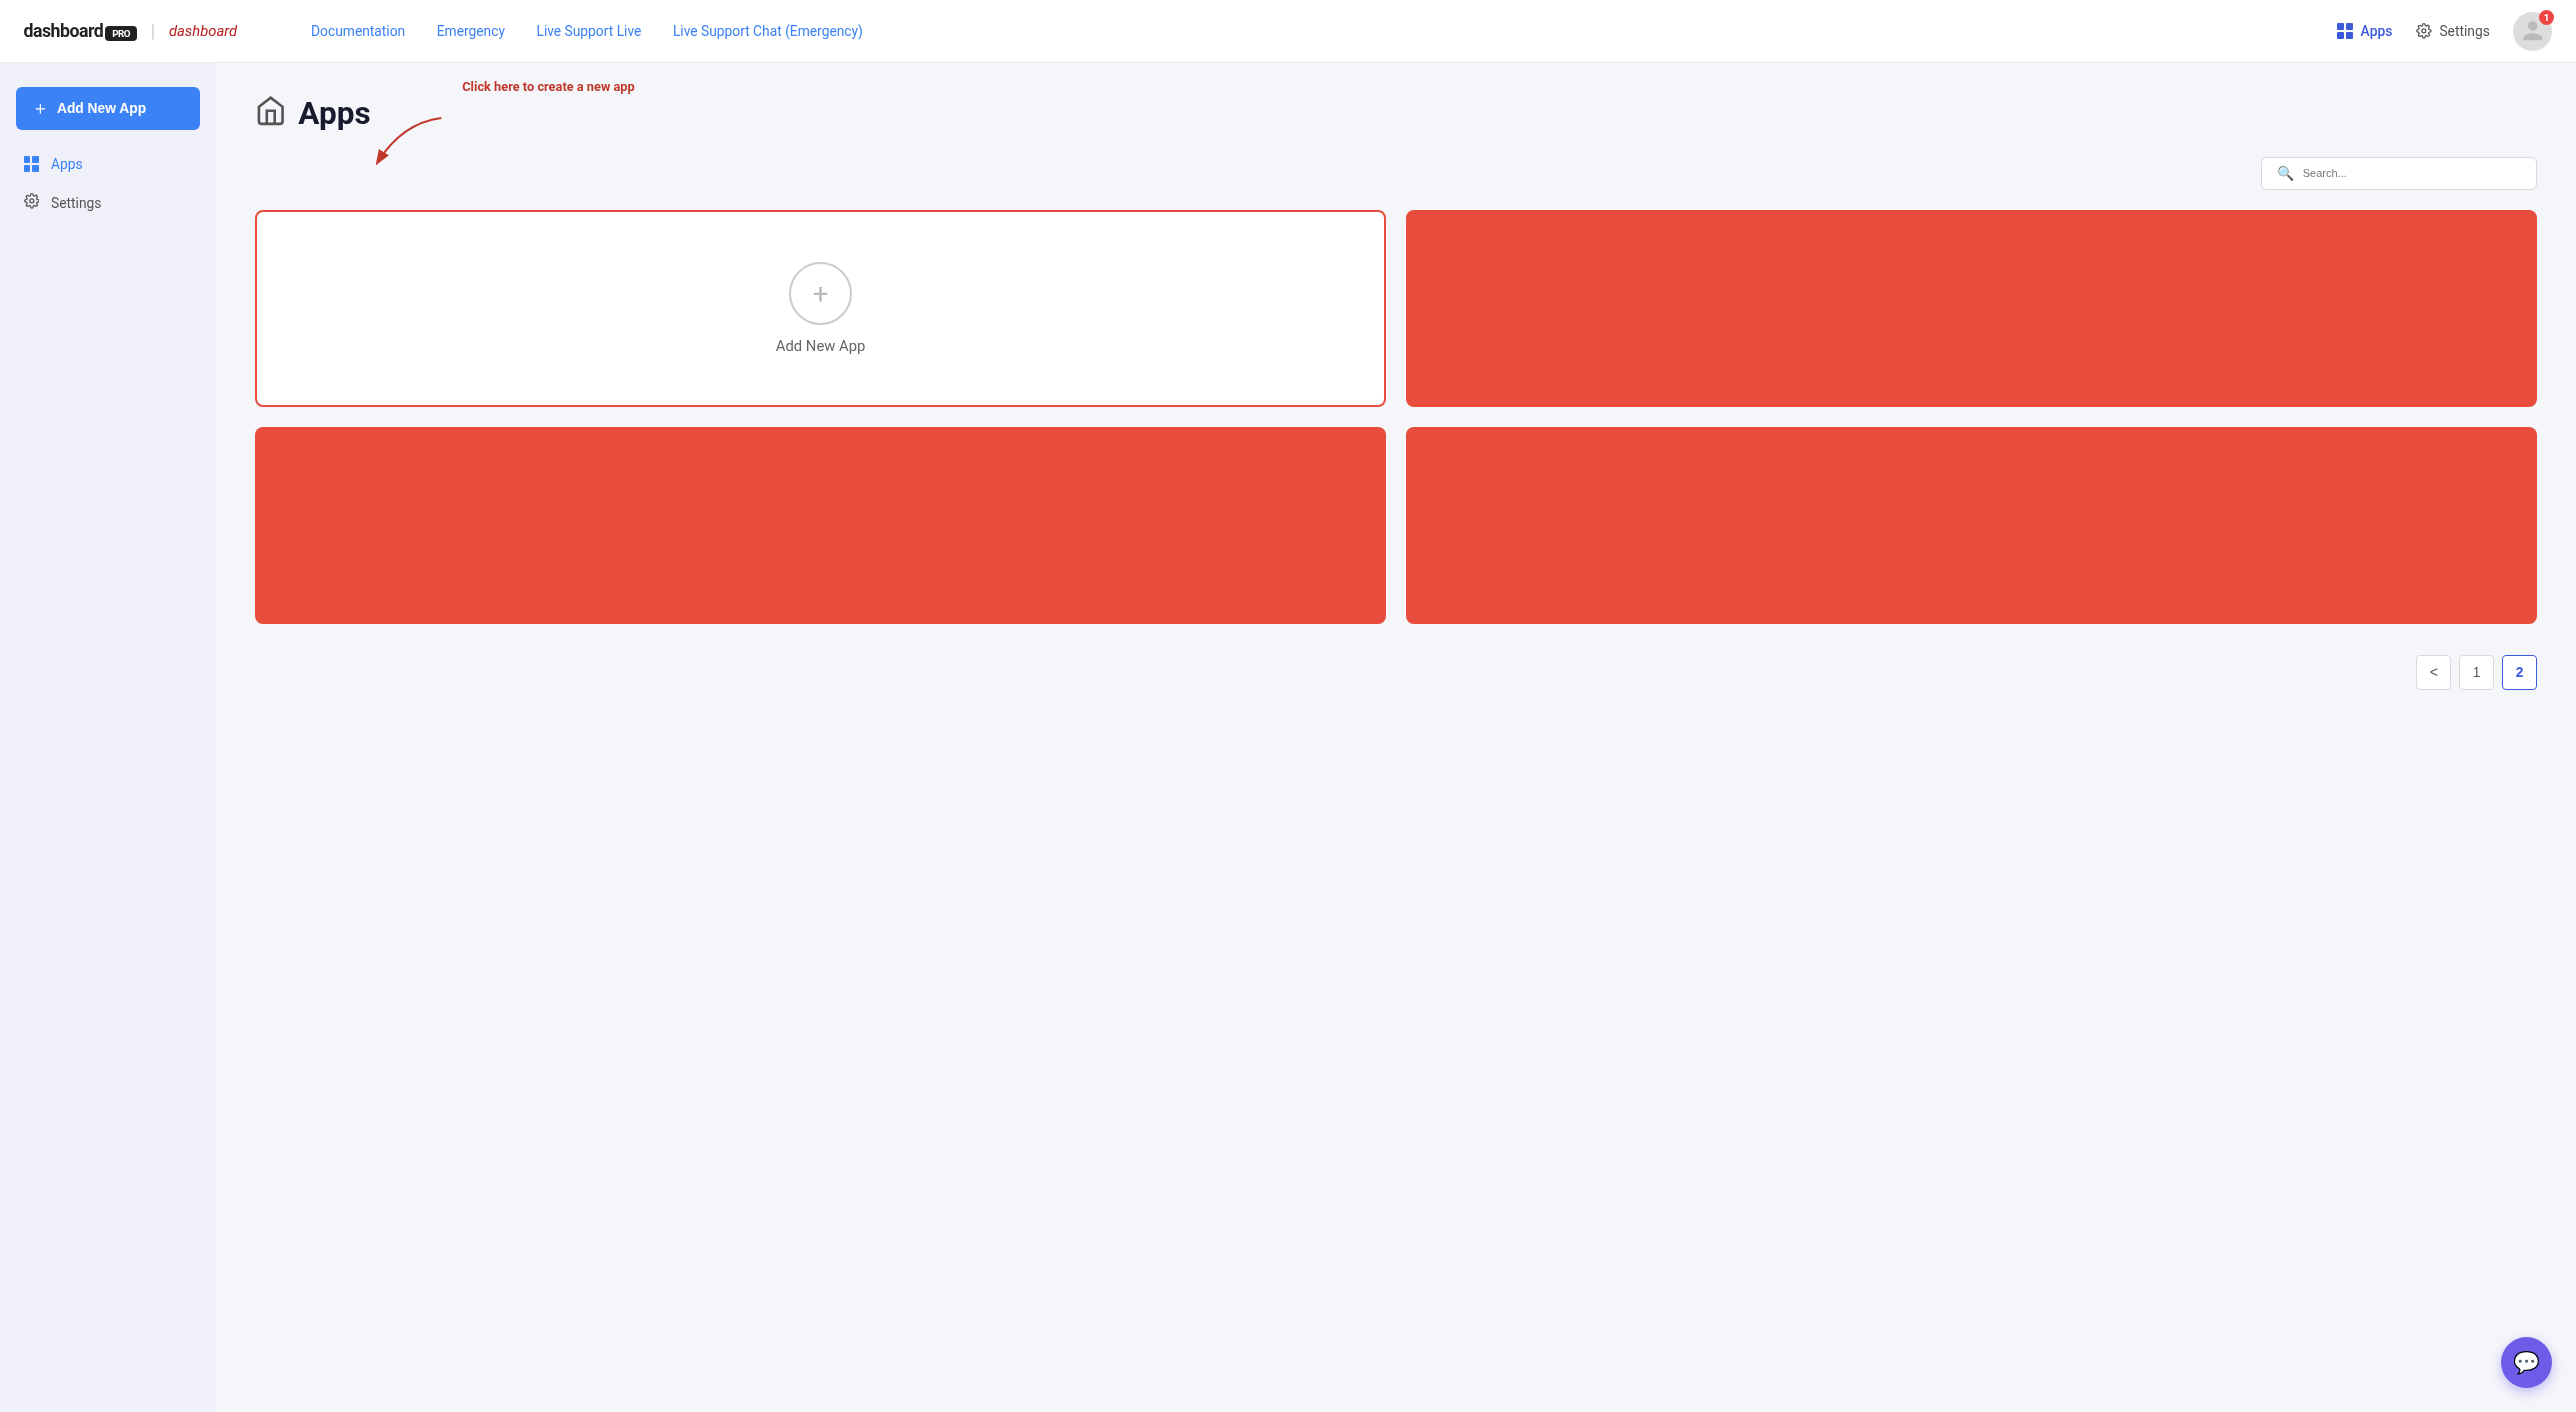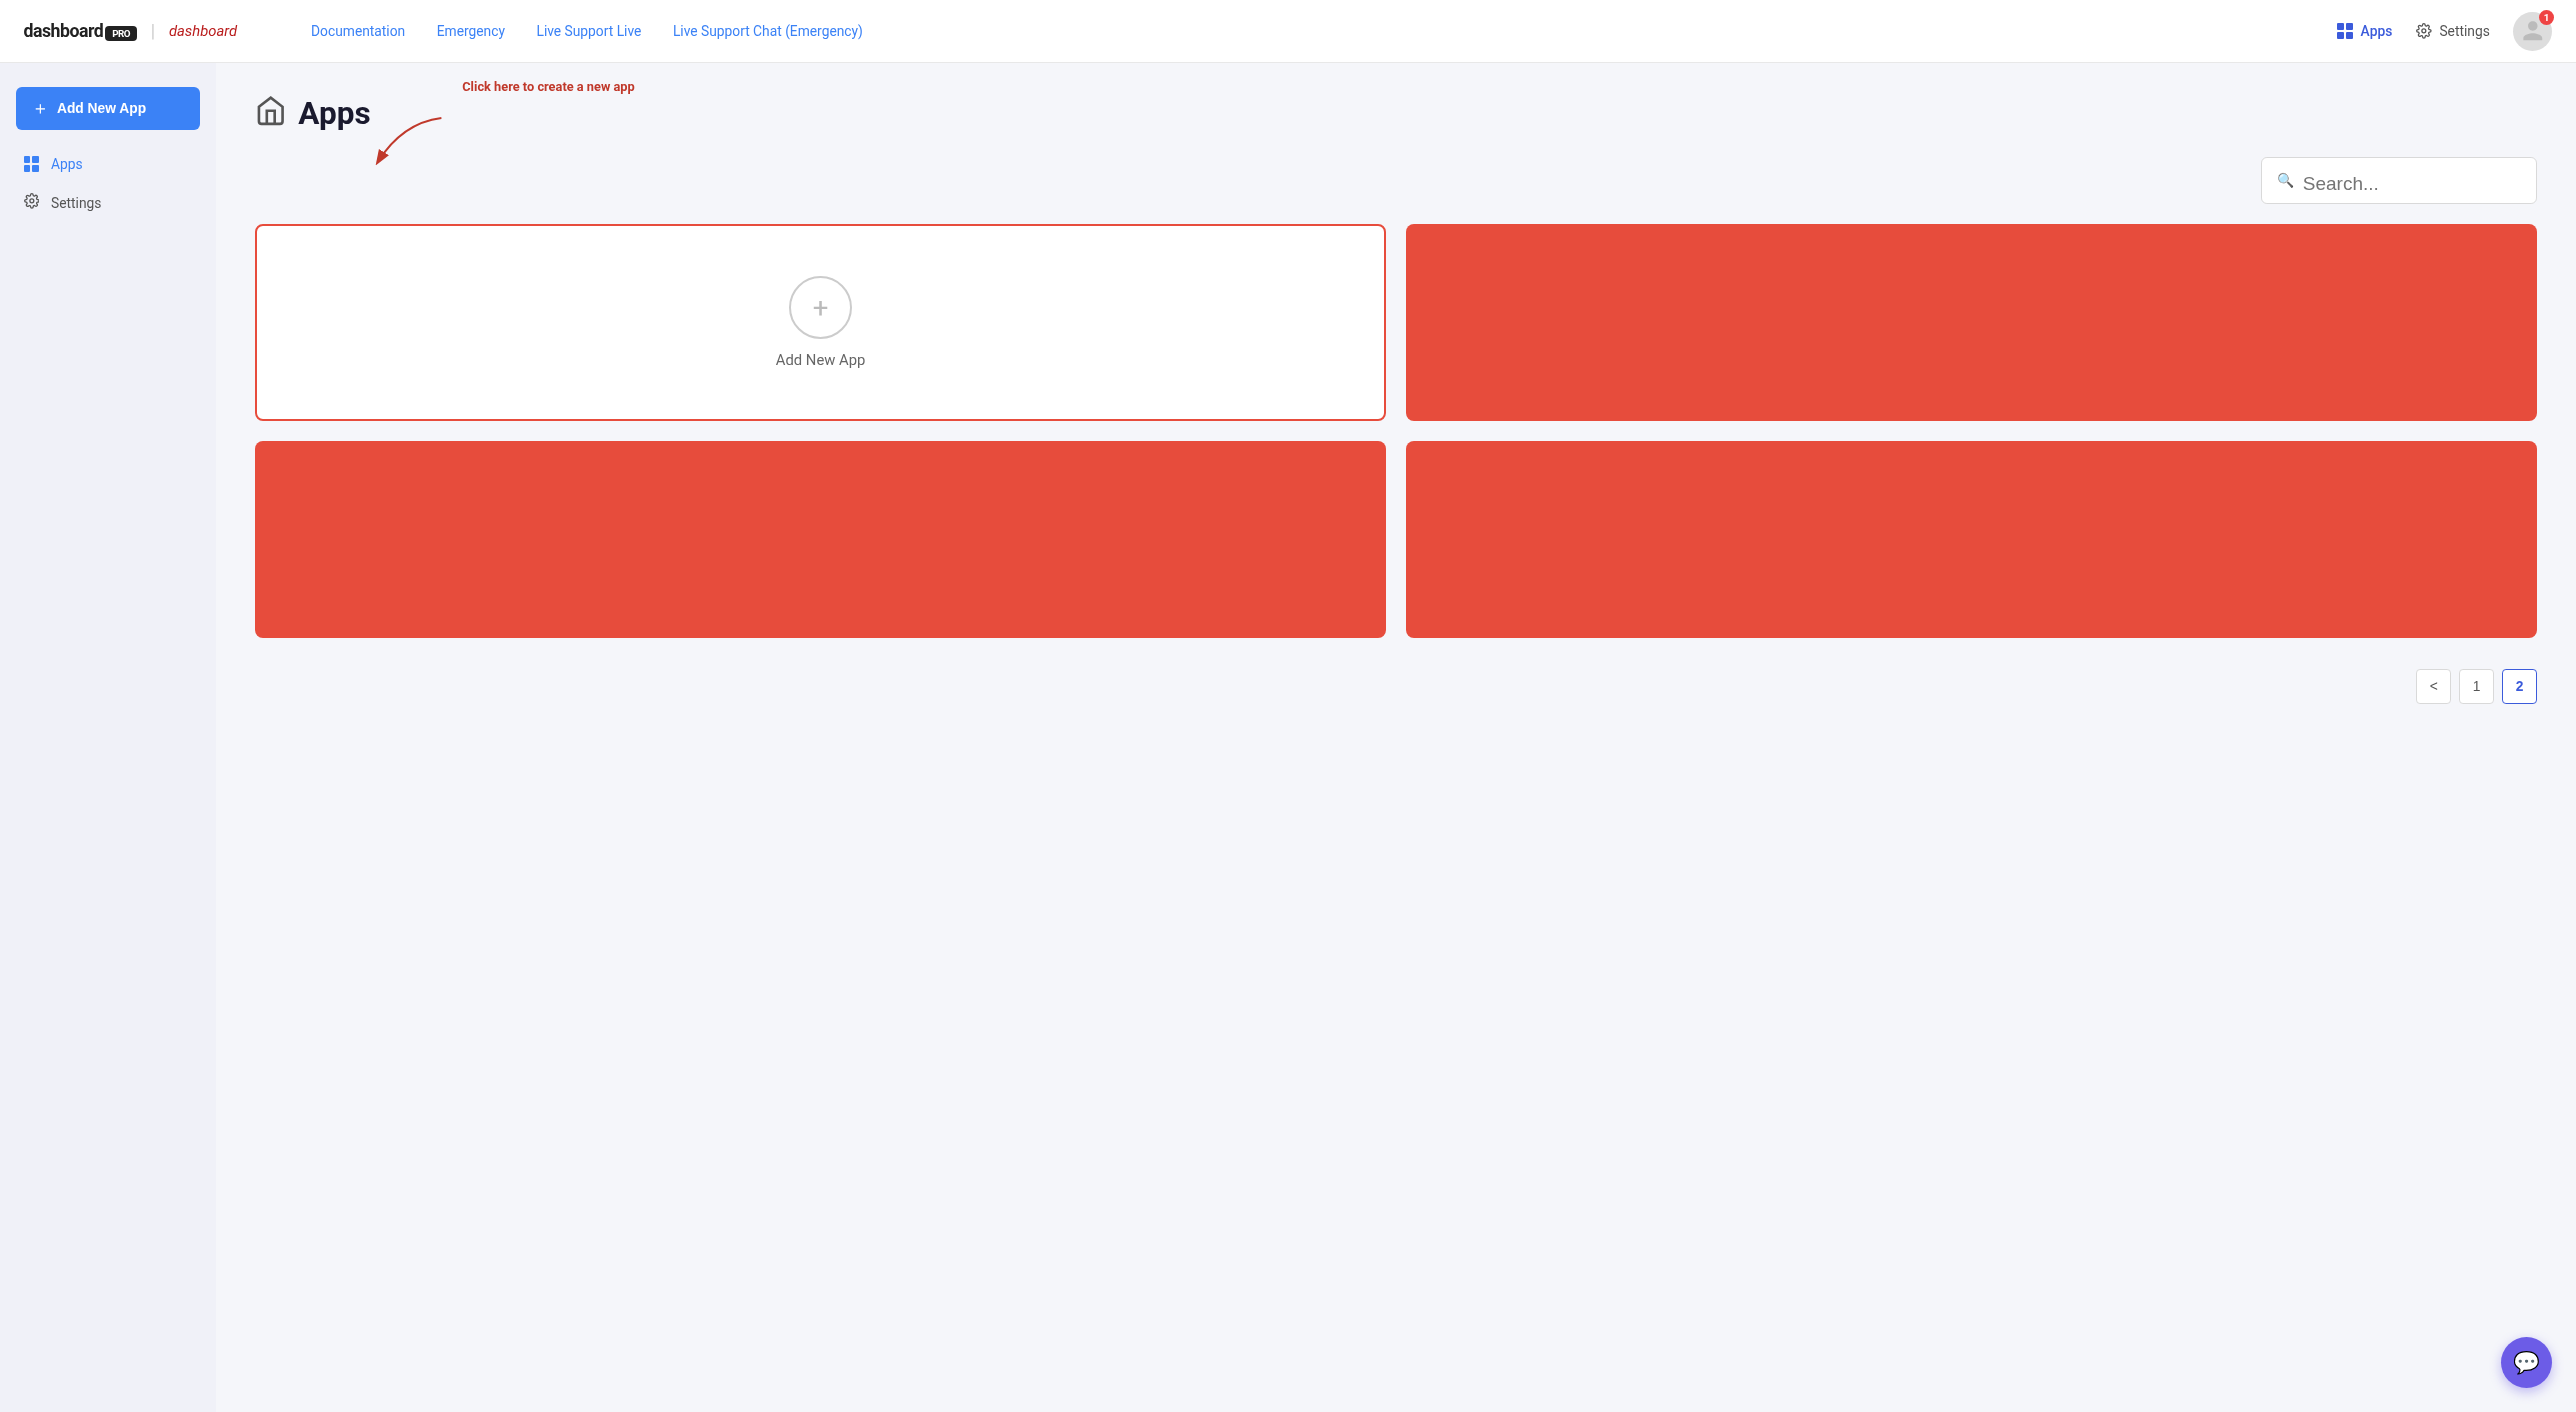--- a/index.html
+++ b/index.html
@@ -195,25 +195,24 @@
       background: #fff;
       border: 1px solid #d9d9d9;
       border-radius: 5.9px;
       padding: 7.9px 15.7px;
       width: 276px;
     }
     .search-icon-char { color: #aaa; font-size: 13.8px; }
     .search-input {
       border: none;
       outline: none;
-      font-size: 19px;
+      font-size: 11px;
       color: #8b5cf6;
       background: transparent;
       width: 100%;
-      margin-top: 8px;
     }
 
     
     .apps-grid {
       display: grid;
       grid-template-columns: 1fr 1fr;
       gap: 19.7px;
     }
     .app-card-new {
       background: #fff;

